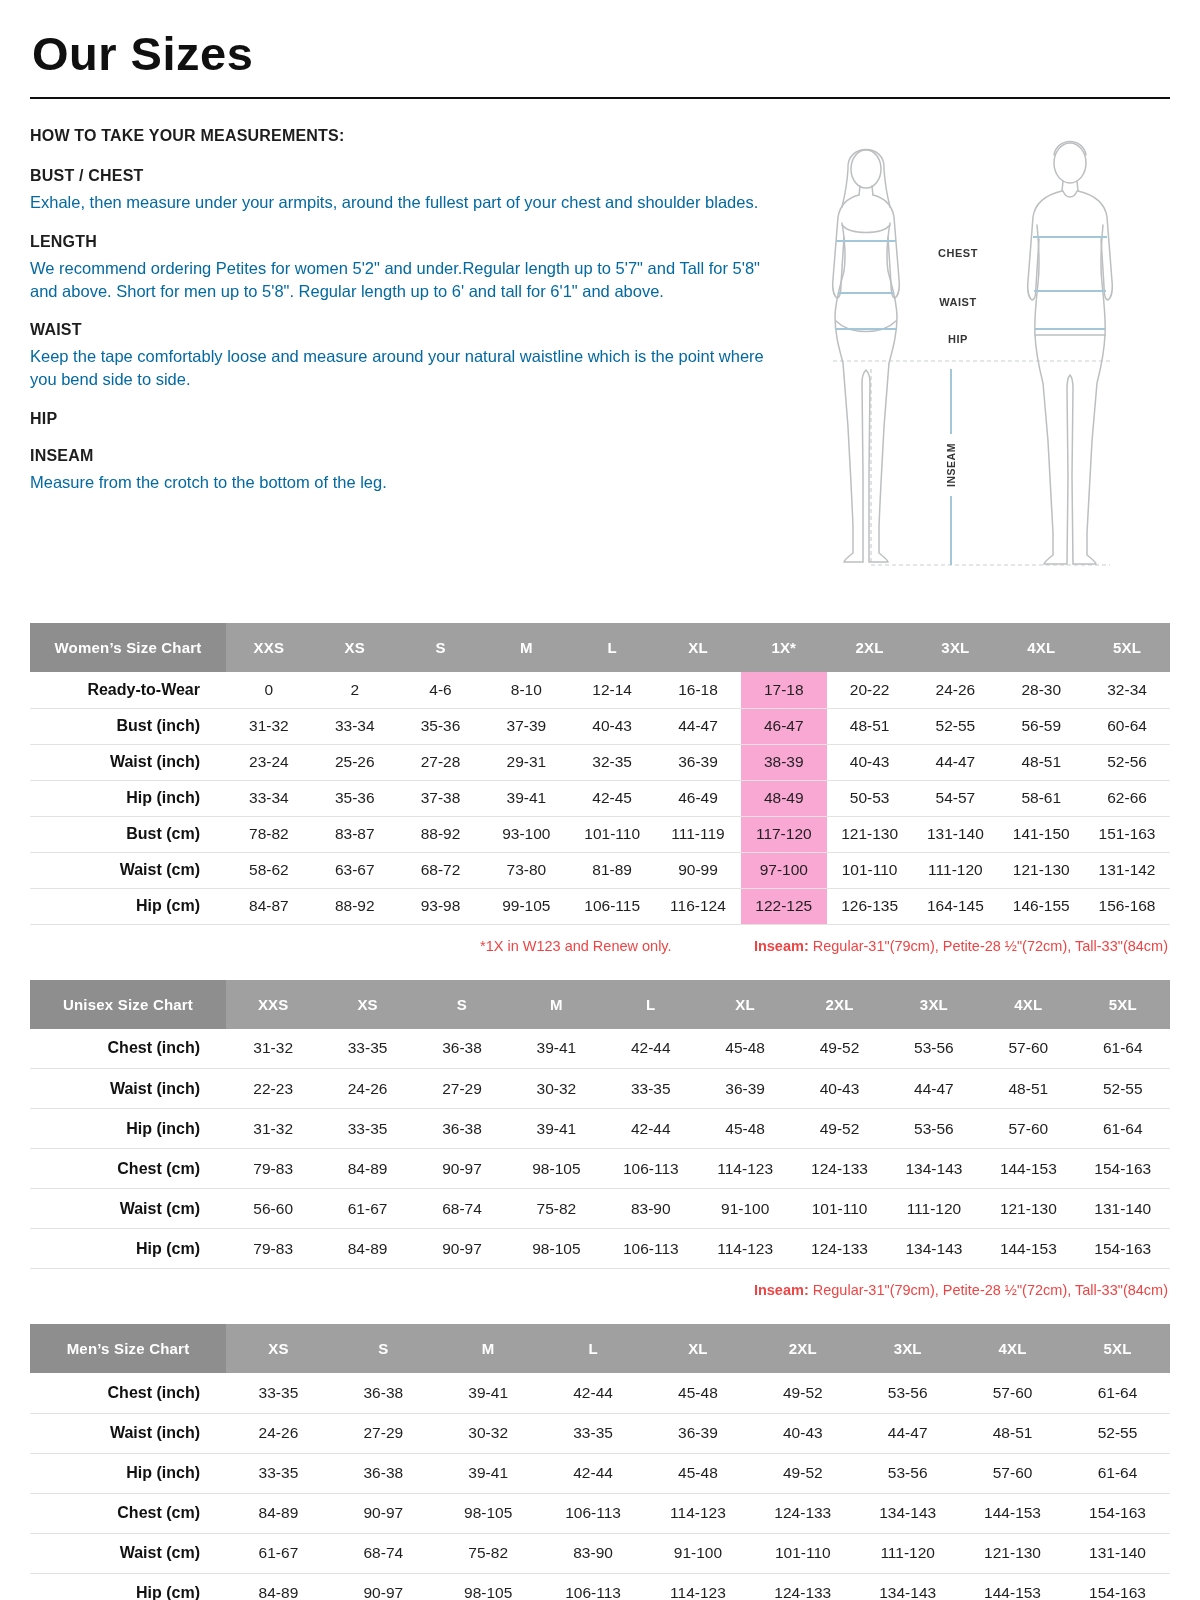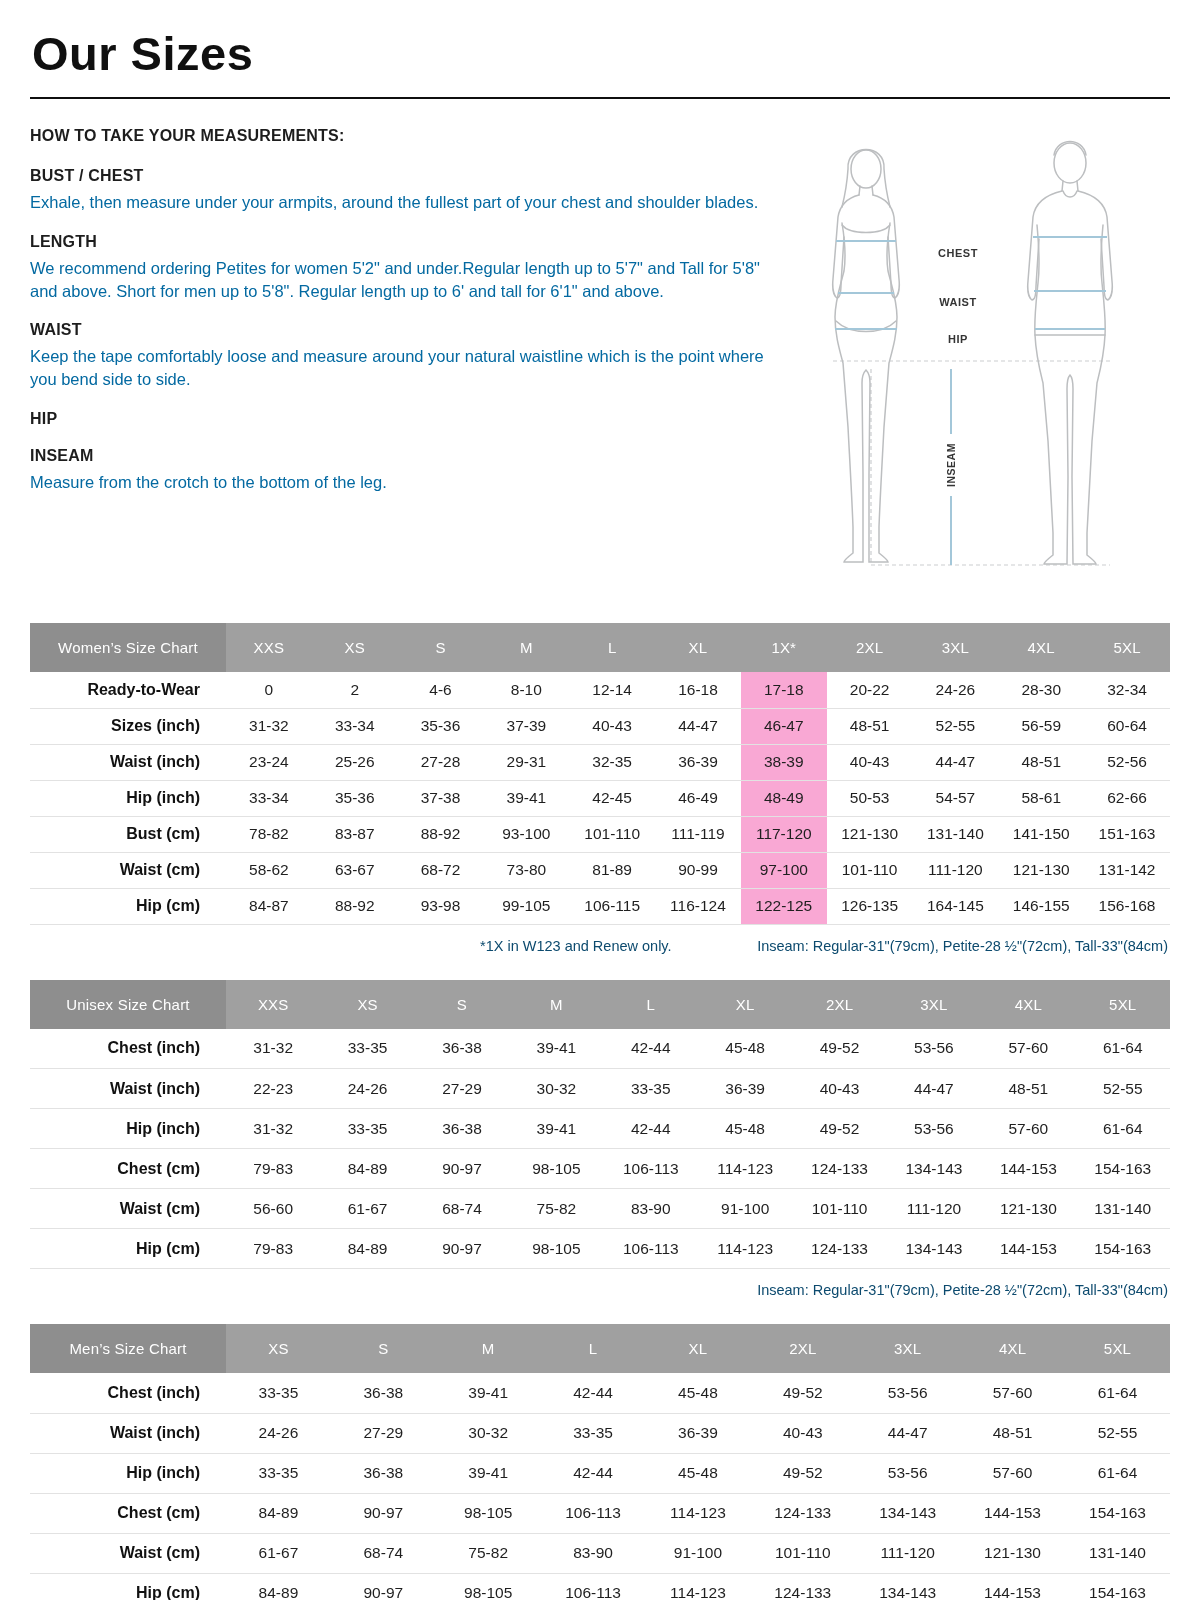--- a/index.html
+++ b/index.html
@@ -23,45 +23,45 @@
   .inst-section { margin:0 0 19px 0; }
   .inst-section h3 { font-size:16px; font-weight:bold; color:#1d1d1d; margin:0 0 6px 0; letter-spacing:0.2px; }
   .inst-section p { font-size:16.5px; line-height:1.38; margin:0; color:#0369a1; }
 
   .figure-wrap { margin-left:auto; padding-top:2px; }
 
   
   .size-table { width:100%; border-collapse:collapse; table-layout:fixed; }
   .size-table col.label-col { width:196px; }
   .size-table th {
-    background:#a0a0a0; color:#ffffff; font-size:15px; font-weight:normal;
+    background:#a0a0a0; color:#ffffff; font-size:15px; font-weight:bold;
     height:24px; padding:16px; text-align:center; letter-spacing:0.2px;
   }
   .size-table th.label-head { background:#8e8e8e; }
   .size-table td {
     text-align:center; font-size:15.5px; color:#1f1f1f;
     height:36px; padding:0; border-bottom:1px solid #e2e2e2;
   }
   .size-table.tall td { height:40px; }
   .size-table td.row-label {
     font-weight:bold; text-align:right; padding-right:26px;
     font-size:16px; color:#111111;
   }
   .size-table td.hl { background:#f9a8d4; }
 
   .chart-block { margin-top:26px; }
   .chart-block.first { margin-top:14px; }
 
   .footnote-row {
     display:flex; justify-content:space-between; align-items:baseline;
-    margin:13px 2px 0 2px; font-size:14.5px; color:#0c4a6e;
+    margin:13px 2px 0 2px; font-size:14.5px; color:#ef4444;
   }
   .footnote-row.right-only { justify-content:flex-end; }
   .fn-star { margin-left:448px; }
-  .fn-inseam b { font-weight:normal; }
+  .fn-inseam b { font-weight:bold; }
 
   svg text { font-family:"Liberation Sans", sans-serif; }
 </style>
 </head>
 <body>
 
 <div class="page">
 
   <h1 class="page-title">Our Sizes</h1>
   <hr class="rule">
@@ -182,21 +182,21 @@
             <td>8-10</td>
             <td>12-14</td>
             <td>16-18</td>
             <td class="hl">17-18</td>
             <td>20-22</td>
             <td>24-26</td>
             <td>28-30</td>
             <td>32-34</td>
           </tr>
           <tr>
-            <td class="row-label">Sizes (inch)</td>
+            <td class="row-label">Bust (inch)</td>
             <td>31-32</td>
             <td>33-34</td>
             <td>35-36</td>
             <td>37-39</td>
             <td>40-43</td>
             <td>44-47</td>
             <td class="hl">46-47</td>
             <td>48-51</td>
             <td>52-55</td>
             <td>56-59</td>

